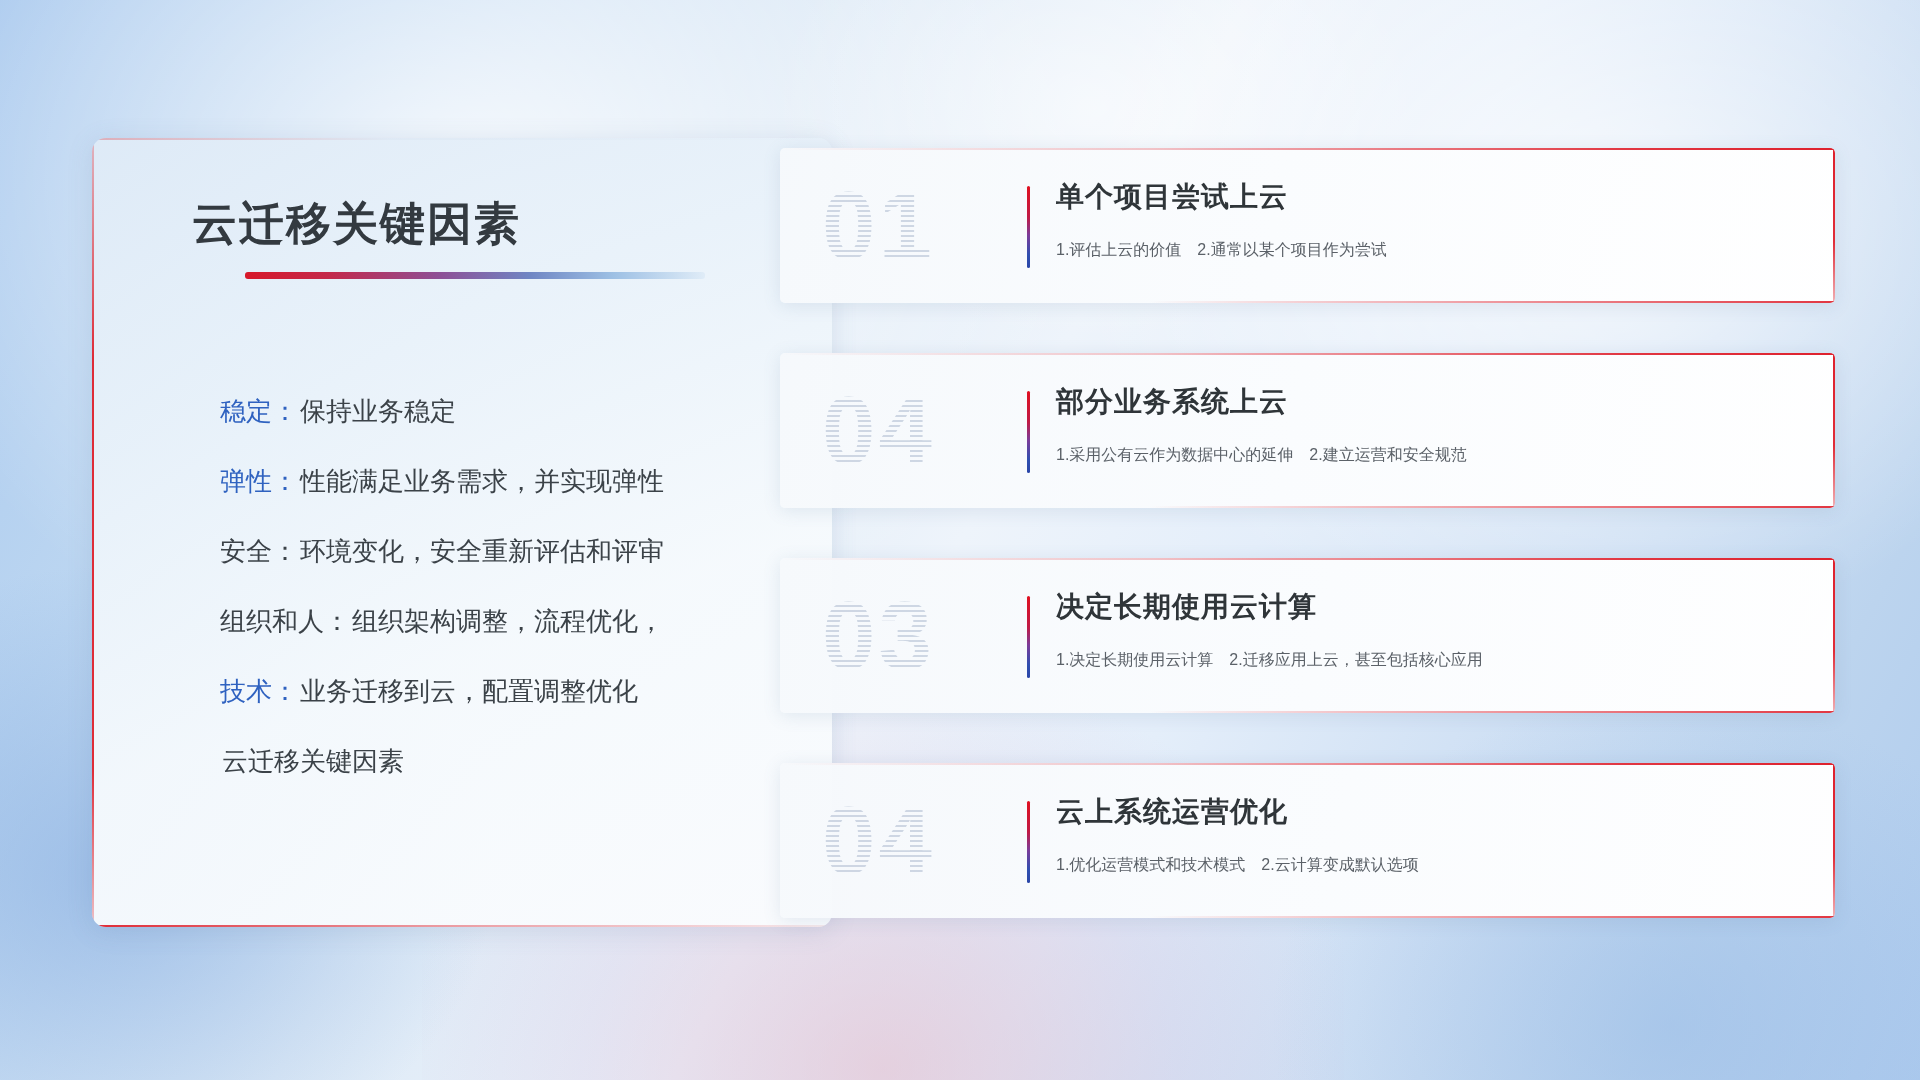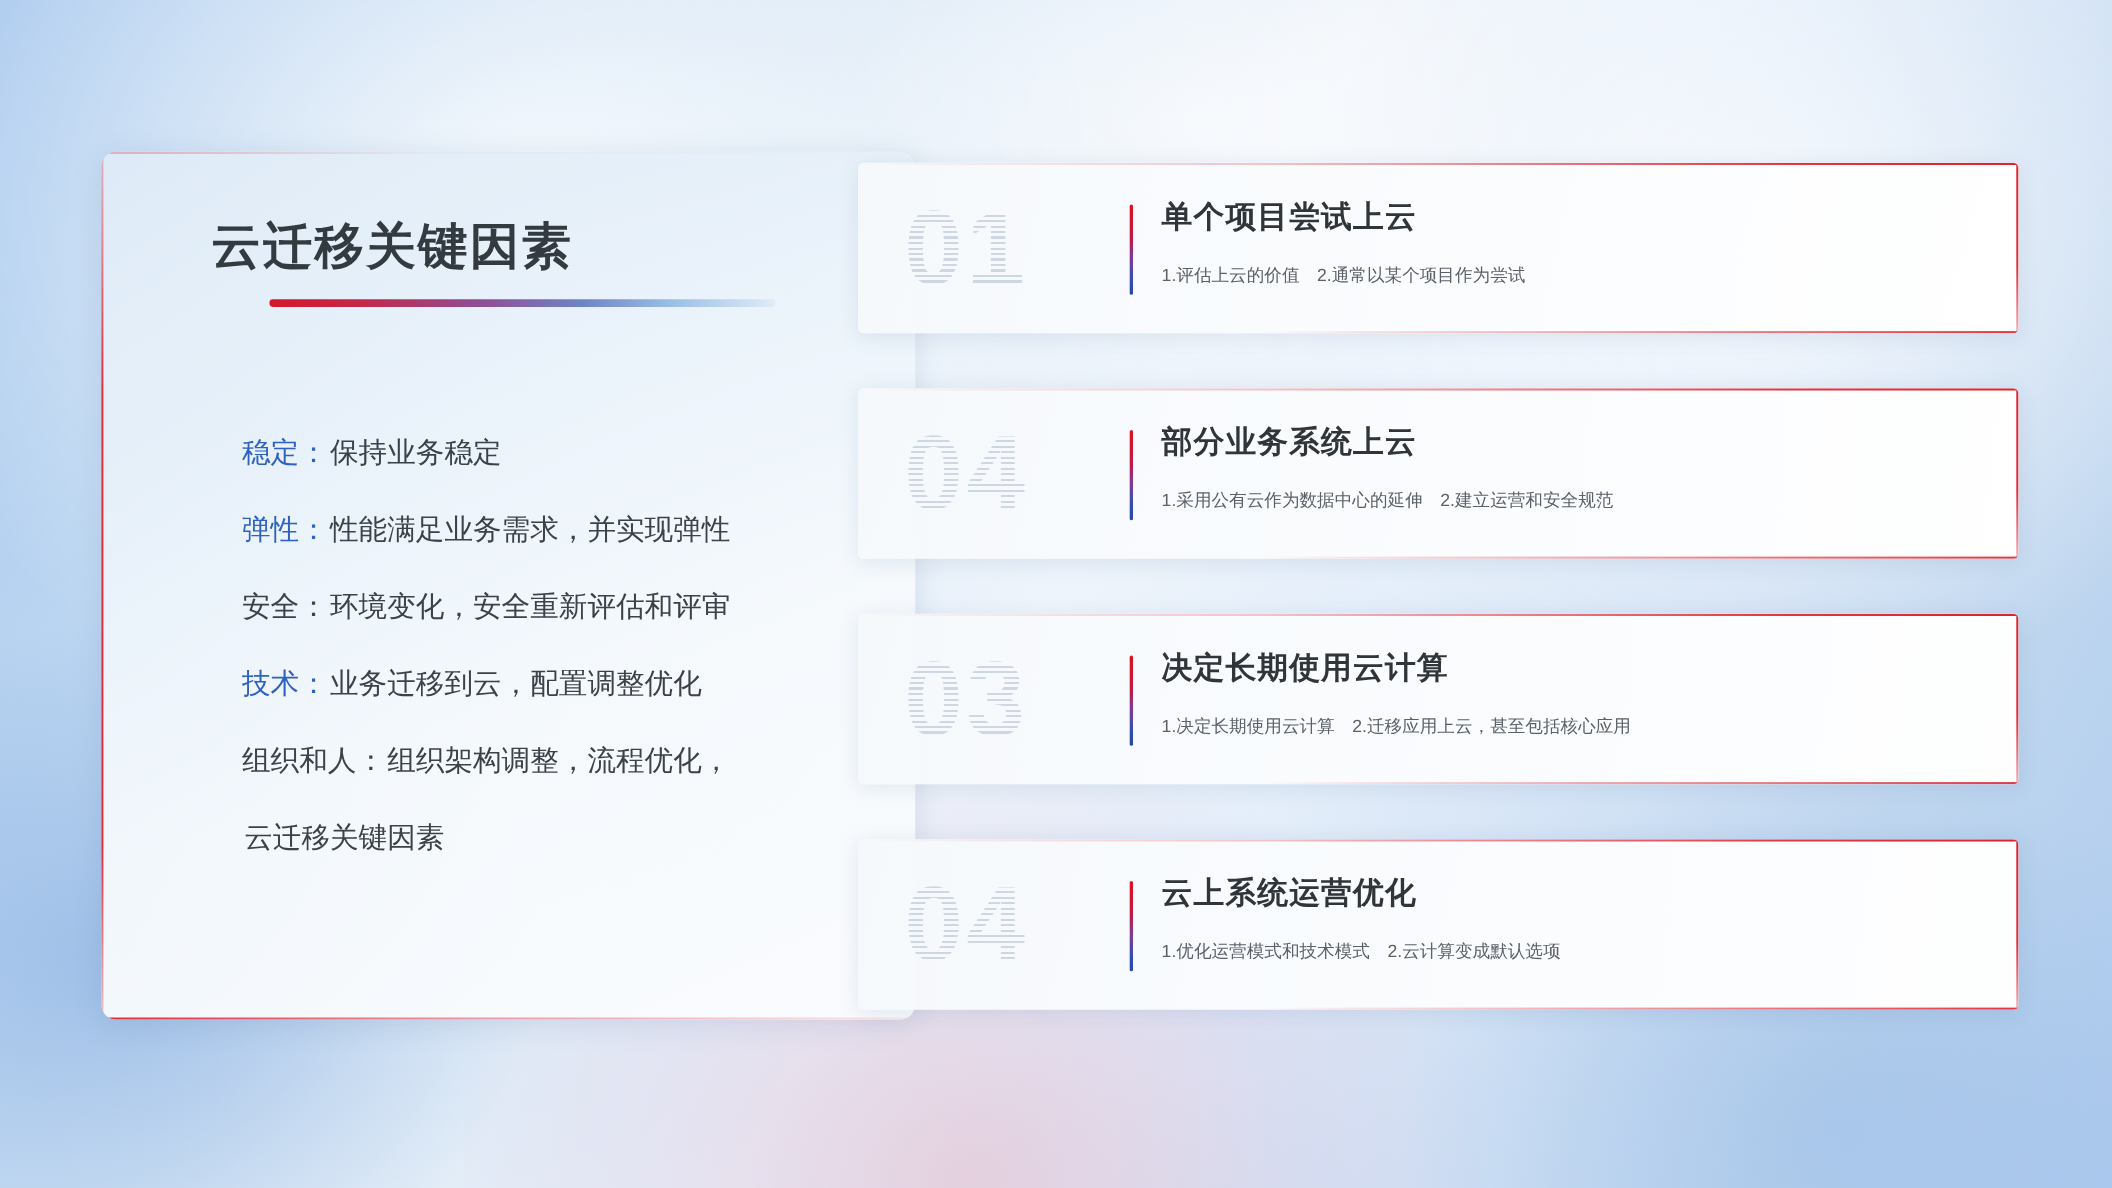--- a/index.html
+++ b/index.html
@@ -130,25 +130,25 @@
     <div class="factors">
       <div class="factor-row accent">
         <span class="k">稳定：</span><span class="v">保持业务稳定</span>
       </div>
       <div class="factor-row accent">
         <span class="k">弹性：</span><span class="v">性能满足业务需求，并实现弹性</span>
       </div>
       <div class="factor-row plain">
         <span class="k">安全：</span><span class="v">环境变化，安全重新评估和评审</span>
       </div>
+      <div class="factor-row plain">
+        <span class="k">组织和人：</span><span class="v">组织架构调整，流程优化，</span>
+      </div>
       <div class="factor-row accent">
         <span class="k">技术：</span><span class="v">业务迁移到云，配置调整优化</span>
-      </div>
-      <div class="factor-row plain">
-        <span class="k">组织和人：</span><span class="v">组织架构调整，流程优化，</span>
       </div>
       <div class="factor-row plain">
         <span class="k"></span><span class="v">云迁移关键因素</span>
       </div>
     </div>
   </div>
 
   <div class="cards">
 
     <div class="card">

